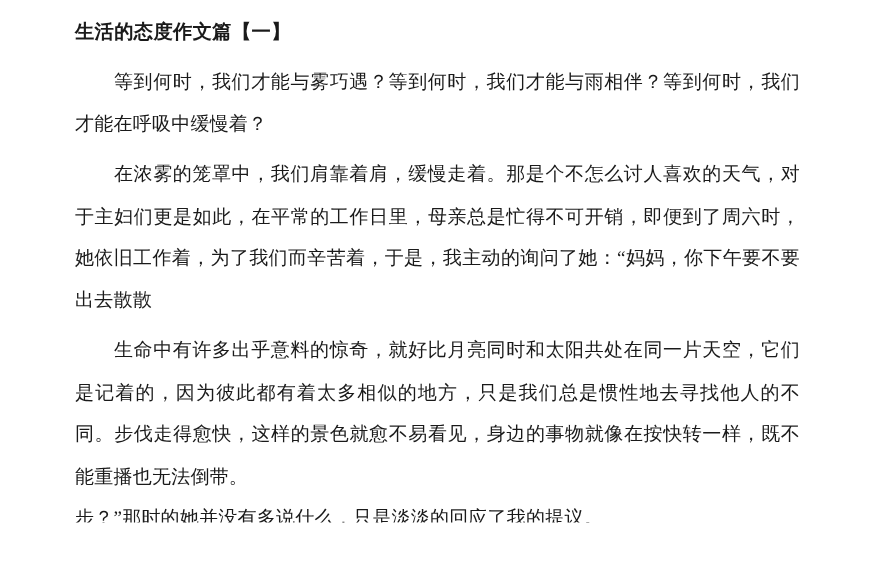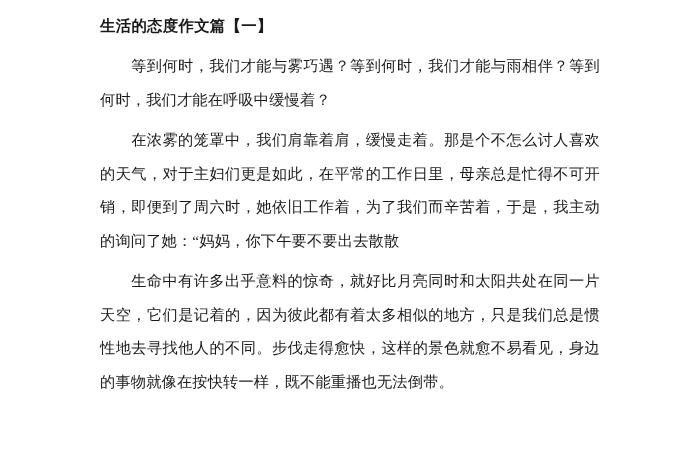--- a/index.html
+++ b/index.html
@@ -12,21 +12,21 @@
     height: 470px;
     overflow: hidden;
     font-family: "Liberation Serif", "DejaVu Serif", serif;
     color: #1a1a1a;
   }
   .page {
     position: relative;
     width: 700px;
     height: 358px;
     box-sizing: border-box;
-    padding: 0 100px;
+    padding: 0 60px;
   }
   .doc-body {
     position: relative;
     top: -14px;
   }
   p {
     margin: 0;
     font-size: 15.2px;
     line-height: 33.5px;
     text-align: justify;
@@ -71,15 +71,18 @@
     </div>
 
     <p class="heading">生活的态度作文篇【一】</p>
 
     <p class="para indent">等到何时，我们才能与雾巧遇？等到何时，我们才能与雨相伴？等到何时，我们才能在呼吸中缓慢着？</p>
 
     <p class="para indent">在浓雾的笼罩中，我们肩靠着肩，缓慢走着。那是个不怎么讨人喜欢的天气，对于主妇们更是如此，在平常的工作日里，母亲总是忙得不可开销，即便到了周六时，她依旧工作着，为了我们而辛苦着，于是，我主动的询问了她：“妈妈，你下午要不要出去散散</p>
 
     <p class="para indent">生命中有许多出乎意料的惊奇，就好比月亮同时和太阳共处在同一片天空，它们是记着的，因为彼此都有着太多相似的地方，只是我们总是惯性地去寻找他人的不同。步伐走得愈快，这样的景色就愈不易看见，身边的事物就像在按快转一样，既不能重播也无法倒带。</p>
 
+    <div class="clipped-bottom">
+      <p>步？”那时的她并没有多说什么，只是淡淡的回应了我的提议。</p>
+    </div>
 
   </div>
 </div>
 
 </body></html>

